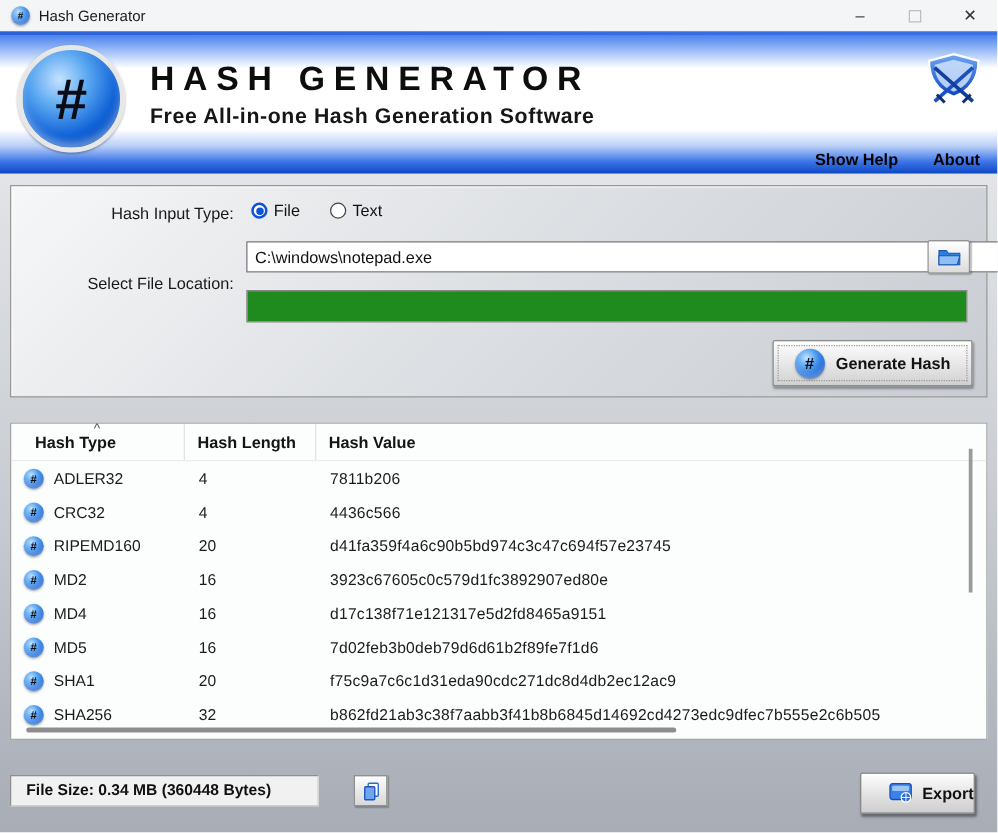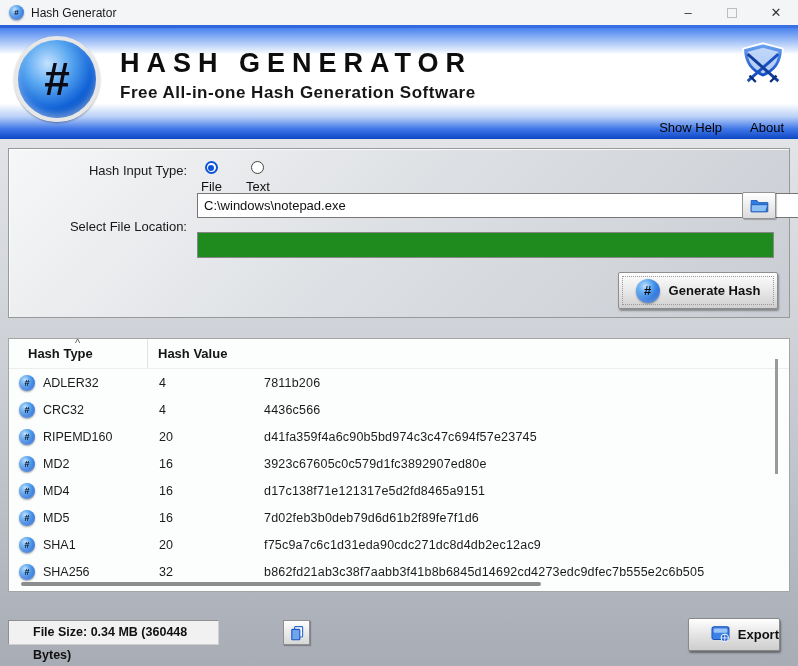--- a/index.html
+++ b/index.html
@@ -24,33 +24,33 @@
             background:radial-gradient(circle at 38% 30%, #c4e2ff 0%, #58a6f0 32%, #1263d8 62%, #073f9e 100%);
             box-shadow:inset 0 -4px 6px rgba(255,255,255,.35), 0 1px 2px rgba(0,0,0,.35); }
   .logo-sphere { position:absolute; left:14px; top:8px; width:86px; height:86px; font-size:46px;
                  border:4px solid #e7e7e7; }
   .header-text { position:absolute; left:120px; top:20px; }
   .header-title { font-size:27px; font-weight:bold; letter-spacing:7px; color:#0d0d0d; }
   .header-sub { margin-top:4px; font-family:Liberation Sans, sans-serif; font-weight:bold;
                 font-size:17px; letter-spacing:.5px; color:#161616; }
   .brand-logo { position:absolute; right:8px; top:12px; }
   .header-links { position:absolute; right:14px; bottom:4px; display:flex; gap:28px; }
-  .header-links span { font-size:13px; font-weight:normal; color:#000; cursor:pointer;margin-top:48px; }
+  .header-links span { font-size:13px; font-weight:bold; color:#000; cursor:pointer;margin-top:48px; }
 
   
   .content { position:absolute; top:139px; left:0; right:0; bottom:0;
              background:linear-gradient(180deg,#e2e4e7 0%,#c8ccd2 50%,#a7acb5 100%); }
 
   
   .panel { position:absolute; left:8px; right:8px; top:9px; height:170px;
            border:1px solid #999; box-shadow:inset 1px 1px 0 rgba(255,255,255,.85);
            background:linear-gradient(135deg,#f6f7f8 0%,#dadde1 55%,#c9cdd3 100%); }
   .f-label { position:absolute; left:0; width:178px; text-align:right; font-size:13px; color:#181818;padding-left:12px; }
   .radio-group { position:absolute; left:192px; top:12px; display:flex; align-items:center; gap:24px; }
-  .radio-item { display:flex; align-items:center; gap:5px; font-size:13px; color:#111; cursor:pointer;flex-direction:column; }
+  .radio-item { display:flex; align-items:center; gap:5px; font-size:13px; color:#111; cursor:pointer; }
   .radio { width:13px; height:13px; border-radius:50%; background:#fff; border:1px solid #444;
            display:flex; align-items:center; justify-content:center; }
   .radio.sel { border:2px solid #0e52d8; }
   .radio.sel i { width:6px; height:6px; border-radius:50%; background:#0e52d8; display:block; }
   .path-input { position:absolute; left:188px; top:44px; width:624px; height:25px;
                 border:1px solid #767676; padding:0 6px; font-size:13px; color:#111;
                 font-family:"Liberation Sans", sans-serif; background:#fff; }
   .browse-btn { position:absolute; right:13px; top:43px; width:34px; height:27px;
                 background:linear-gradient(180deg,#ffffff,#dcdcdc); border:1px solid #949494;
                 border-radius:2px; display:flex; align-items:center; justify-content:center;
@@ -79,23 +79,23 @@
   .sort-caret { position:absolute; top:-2px; left:66px; font-size:11px; font-weight:normal; color:#555; }
   .trow { display:flex; height:27px; align-items:center; font-size:12.5px; color:#1b1b1b; }
   .td.c1 { width:139px; padding-left:10px; display:flex; align-items:center; gap:8px; }
   .td.c2 { width:105px; padding-left:11px; }
   .td.c3 { flex:1; padding-left:11px; letter-spacing:.2px; }
   .row-ico { width:16px; height:16px; font-size:9px; flex:none; }
   .vscroll { position:absolute; right:11px; top:20px; width:3px; height:115px; background:#9a9a9a; }
   .hscroll { position:absolute; left:12px; bottom:5px; width:520px; height:4px; background:#8d8d8d; border-radius:2px; }
 
   
-  .filesize { position:absolute; left:8px; top:481px; width:211px; height:25px; line-height:23px;
+  .filesize { position:absolute; left:8px; top:481px; width:247px; height:25px; line-height:23px;
               background:#f1f1f1; border:1px solid #8f8f8f; border-right-color:#cfcfcf;
-              border-bottom-color:#cfcfcf; padding-left:24px; font-size:12.5px; font-weight:bold; color:#111; }
+              border-bottom-color:#cfcfcf; padding-left:12px; font-size:12.5px; font-weight:bold; color:#111; }
   .copy-btn { position:absolute; left:283px; top:481px; width:27px; height:25px;
               background:linear-gradient(180deg,#fdfdfd,#d8d8d8); border:1px solid #8f8f8f;
               display:flex; align-items:center; justify-content:center;
               box-shadow:1px 1px 1px rgba(0,0,0,.25); cursor:pointer; }
   .export-btn { position:absolute; right:18px; top:479px; width:92px; height:33px;
                 background:linear-gradient(180deg,#ffffff,#e2e2e2 55%,#cecece);
                 border:1px solid #898989; border-radius:2px;
                 box-shadow:1px 2px 2px rgba(0,0,0,.4);
                 display:flex; align-items:center; justify-content:flex-end; gap:8px; cursor:pointer; }
   .export-btn b { font-size:13px; color:#111; }
@@ -175,20 +175,23 @@
       <b>Generate Hash</b>
     </div>
   </div>
 
   <div class="hash-table">
     <div class="thead">
       <div class="th c1">
         <span class="sort-caret">^</span>
         <span>Hash Type</span>
       </div>
+      <div class="th c2">
+        <span>Hash Length</span>
+      </div>
       <div class="th c3">
         <span>Hash Value</span>
       </div>
     </div>
 
     <div class="trow">
       <div class="td c1">
           <span class="sphere row-ico">#</span>
           <span>ADLER32</span>
         </div>

